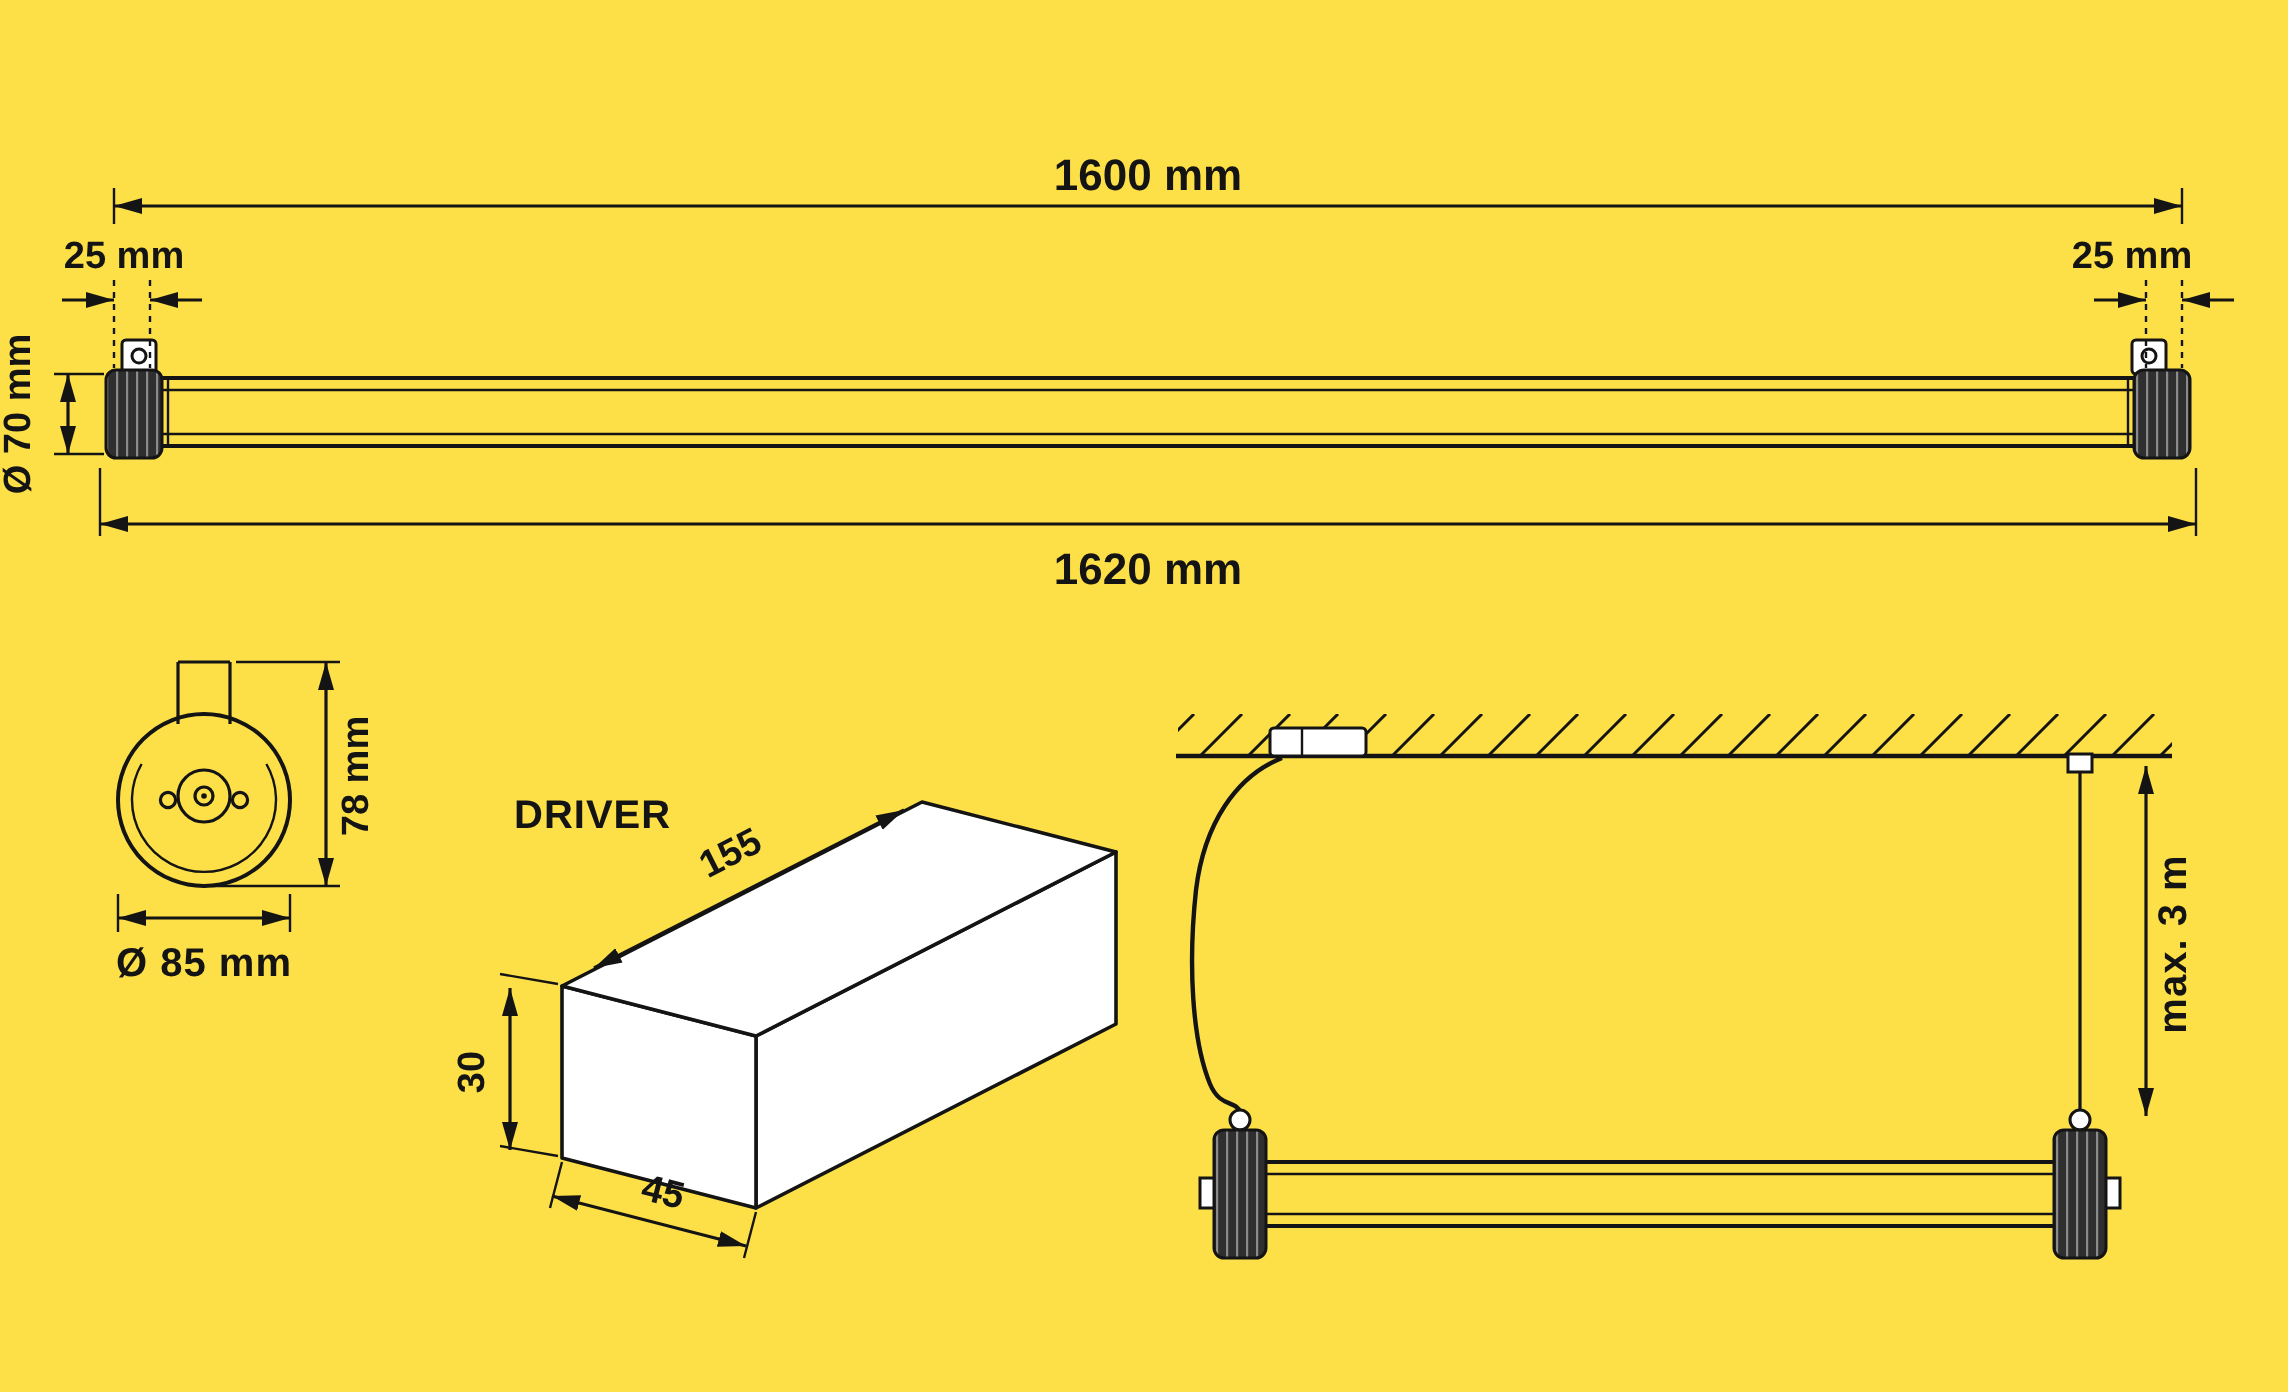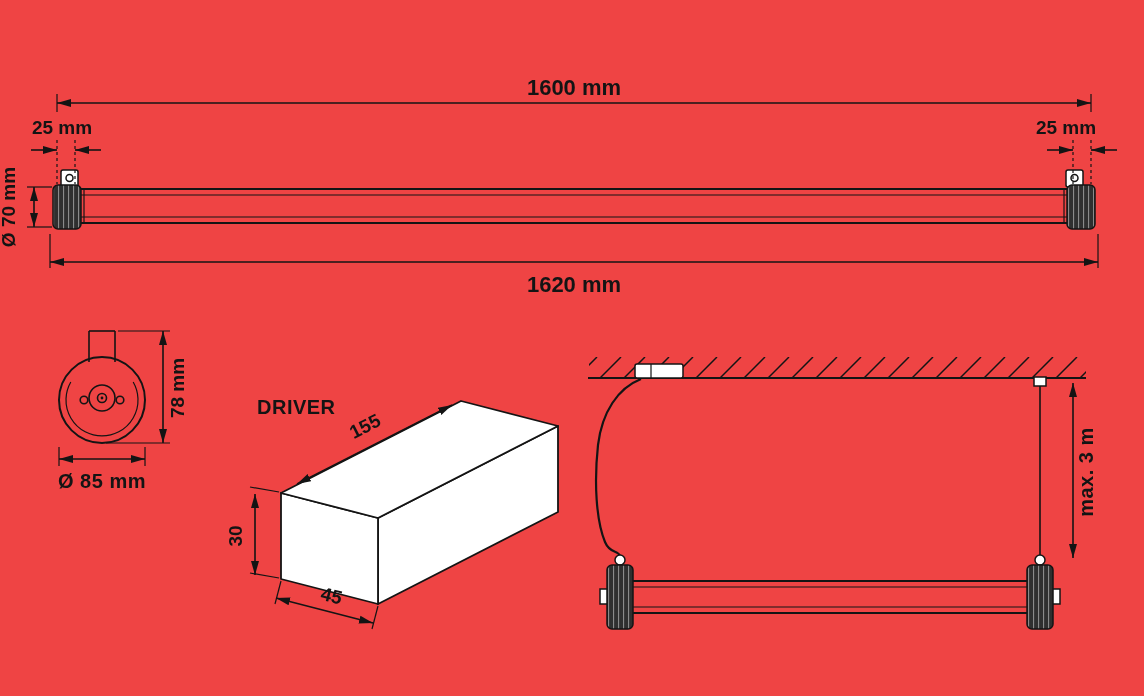--- a/index.html
+++ b/index.html
@@ -1,16 +1,16 @@
 <!DOCTYPE html>
 <html><head>
 <meta charset="utf-8">
 <style>
   html,body{margin:0;padding:0;background:#fff;}
-  .stage{position:relative;width:1144px;height:696px;background:#ef4444;overflow:hidden;}
+  .stage{position:relative;width:1144px;height:696px;background:#fde047;overflow:hidden;}
   svg{display:block;}
   .dim{font-family:"Liberation Sans",sans-serif;font-weight:700;fill:#141414;}
   .dim-lg{font-size:22px;}
   .dim-md{font-size:19px;}
   .dim-label{font-size:20px;letter-spacing:.5px;}
   .ln{stroke:#141414;fill:none;}
   .w2{stroke-width:2;}
   .w22{stroke-width:2.2;}
   .w1{stroke-width:1.2;}
   .w16{stroke-width:1.6;}

